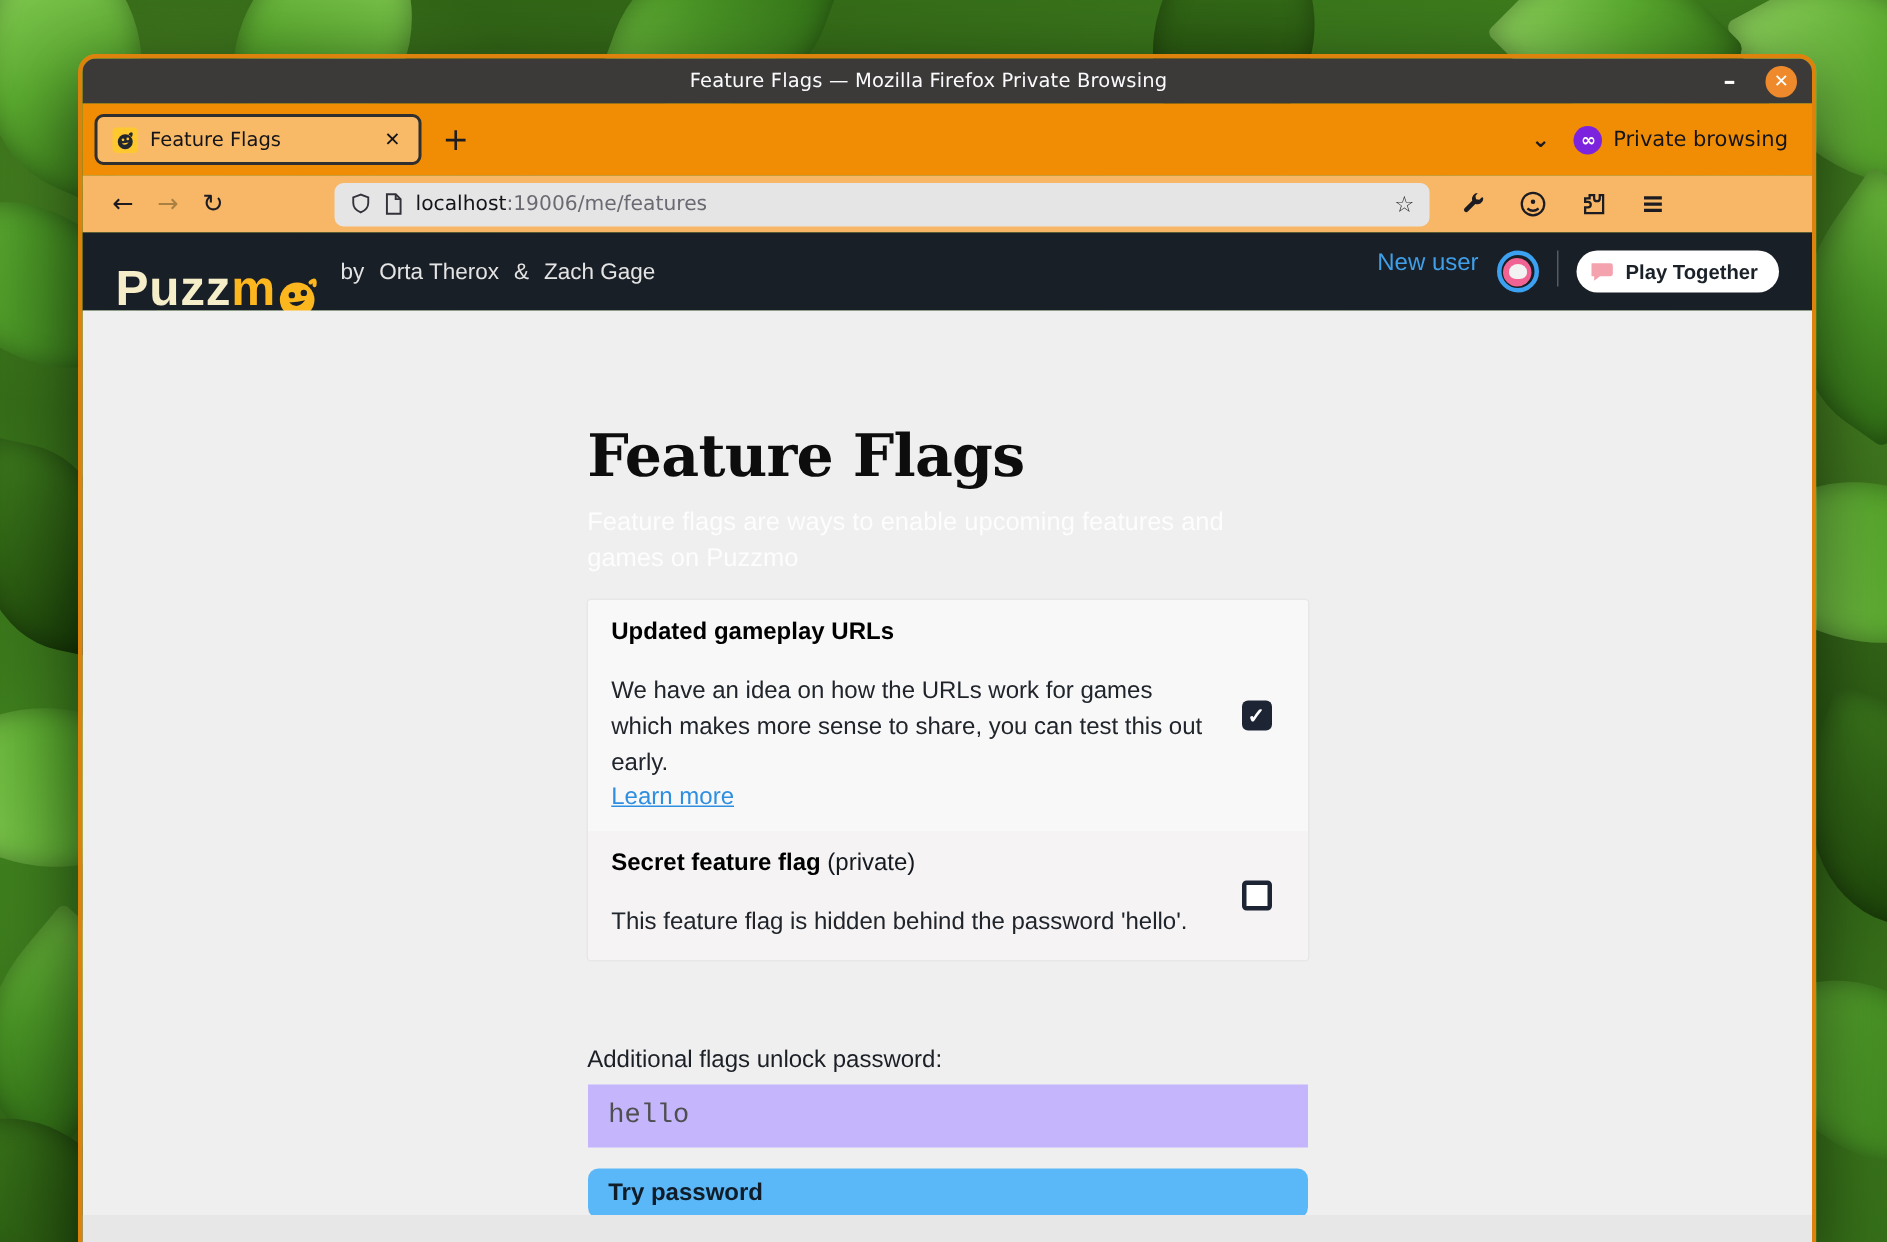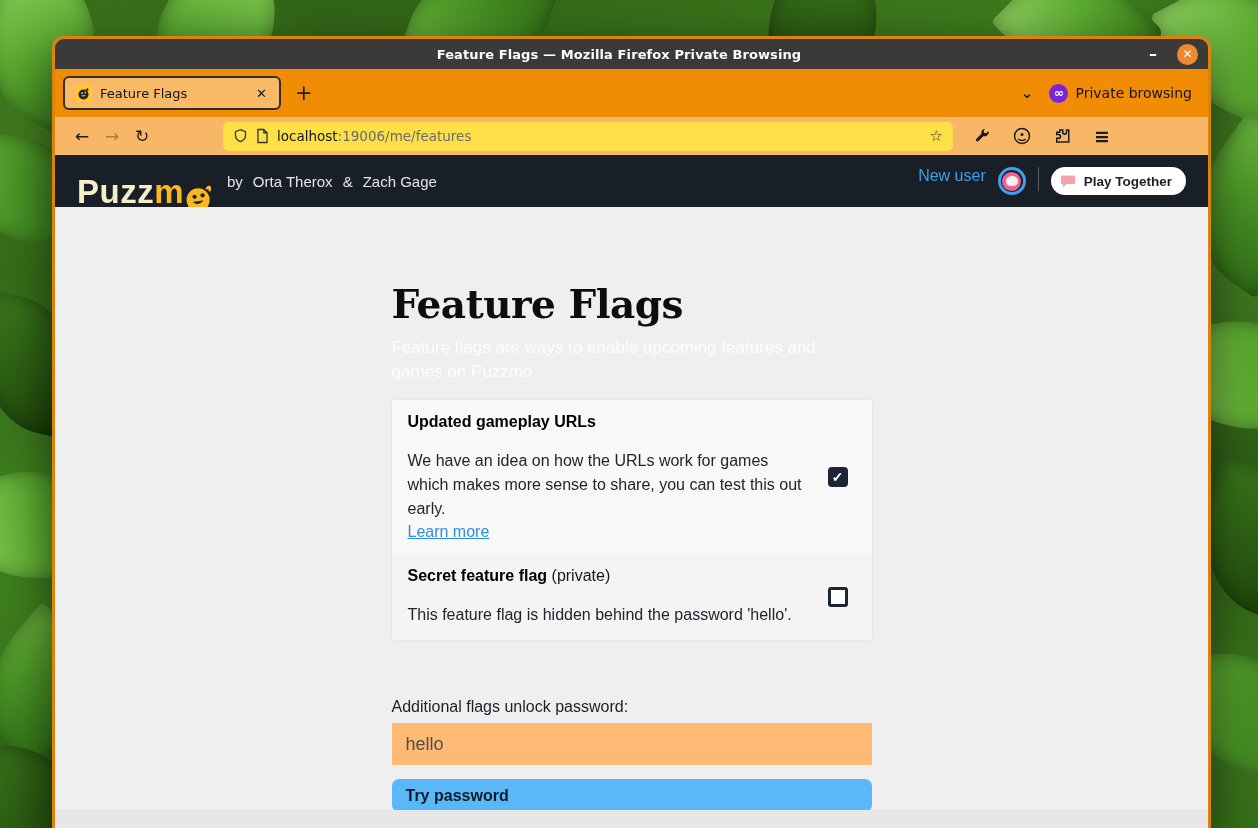--- a/index.html
+++ b/index.html
@@ -27,21 +27,21 @@
   .window{
     position:absolute; left:52px; top:36px; width:1159px; height:800px;
     border:3px solid #dd820d; border-bottom:none; border-radius:12px 12px 0 0;
     overflow:hidden; display:flex; flex-direction:column;
     box-shadow:0 14px 50px rgba(0,0,0,.55);
     font-family:"DejaVu Sans", sans-serif;
   }
 
   
   .titlebar{ height:30px; background:#3b3a39; display:flex; align-items:center; flex:0 0 30px; }
-  .titlebar-title{ flex:1; text-align:center; color:#fbfbfe; font-size:13px; font-weight:700; padding-left:40px; letter-spacing:.1px;}
+  .titlebar-title{ flex:1; text-align:center; color:#fbfbfe; font-size:13px; font-weight:400; padding-left:40px; letter-spacing:.1px;}
   .win-controls{ display:flex; align-items:center; gap:14px; padding-right:10px; }
   .btn-min{ color:#ffffff; font-size:16px; font-weight:700; width:20px; text-align:center; cursor:default; line-height:10px;}
   .btn-close{ width:21px; height:21px; border-radius:50%; background:#ee8a2b; color:#fff;
     display:flex; align-items:center; justify-content:center; font-size:12px; font-weight:700; }
 
   
   .tabbar{ height:48px; background:#f18d04; display:flex; align-items:center; padding:0 8px; flex:0 0 48px; }
   .tab{ width:218px; height:34px; background:#f8ba66; border:2px solid #2f2f2f; border-radius:6px;
     display:flex; align-items:center; padding:0 10px; gap:8px; }
   .favicon{ width:17px; height:17px; border-radius:3px; background:#ffc82e; flex:0 0 17px;
@@ -53,21 +53,21 @@
   .alltabs-chevron{ font-size:15px; color:#1c1b22; margin-right:16px; font-weight:700;}
   .private-badge{ display:flex; align-items:center; gap:7px; margin-right:8px; }
   .mask-circle{ width:19px; height:19px; border-radius:50%; background:#7c24dd; color:#fff;
     display:flex; align-items:center; justify-content:center; font-size:12px; font-weight:700; }
   .private-label{ font-size:14px; color:#15141a; }
 
   
   .toolbar{ height:38px; background:#f8b766; display:flex; align-items:center; padding:0 12px; flex:0 0 38px; }
   .nav-ico{ font-size:17px; color:#1c1b22; width:30px; text-align:center; }
   .nav-ico.disabled{ color:#a97f42; }
-  .urlbar{ height:29px; background:#fde047; border-radius:6px; flex:0 0 730px; margin-left:66px; margin-right:10px;
+  .urlbar{ height:29px; background:#e5e5e5; border-radius:6px; flex:0 0 730px; margin-left:66px; margin-right:10px;
     display:flex; align-items:center; padding:0 10px; gap:8px; }
   .urlbar-text{ flex:1; font-size:13.5px; }
   .url-host{ color:#15141a; }
   .url-path{ color:#6b6a72; }
   .star{ font-size:15px; color:#2f2f33; }
   .right-icons{ display:flex; align-items:center; gap:6px; margin-left:2px;}
   .right-icons .slot{ width:34px; display:flex; justify-content:center; align-items:center; }
   .menu-ico{ font-size:19px; color:#1c1b22; font-weight:700; }
 
   
@@ -103,22 +103,22 @@
   .flag-name{ font-weight:700; font-size:16px; color:#000000; }
   .flag-suffix{ font-weight:400; font-size:16px; color:#14191f; }
   .flag-desc{ font-size:16px; line-height:24px; color:#20252c; margin-top:18px;}
   .learn-link{ display:inline-block; margin-top:2px; font-size:16px; color:#2e8fe0; text-decoration:underline; }
   .cb{ width:20px; height:20px; border-radius:4px; flex:0 0 20px; margin:0 8px;
     display:flex; align-items:center; justify-content:center; }
   .cb.checked{ background:#1d2434; color:#fff; font-size:14px; font-weight:700;}
   .cb.unchecked{ background:#ffffff; border:3px solid #1d2434; border-radius:3px;}
 
   .pw-label{ margin-top:58px; font-size:16px; color:#1b1f26; }
-  .pw-input{ margin-top:7px; width:480px; height:42px; background:#fdba74; border:none; outline:none;
-    font-size:18px; color:#4f4f4f; padding:0 14px; font-family:Liberation Sans, sans-serif; display:block;}
+  .pw-input{ margin-top:7px; width:480px; height:42px; background:#c4b5fd; border:none; outline:none;
+    font-size:18px; color:#4f4f4f; padding:0 14px; font-family:Liberation Mono, monospace; display:block;}
   .try-btn{ margin-top:14px; width:480px; height:33px; background:#5ab7f8; border:none; border-radius:7px;
     font-size:16px; font-weight:700; color:#101c28; text-align:left; padding:0 14px;
     font-family:"Liberation Sans", sans-serif; display:block;}
   .page-footer{ position:absolute; left:0; right:0; bottom:0; height:26px; background:#e8e7e7; }
 
   svg{ display:block; }
 </style>
 </head>
 <body>
 

